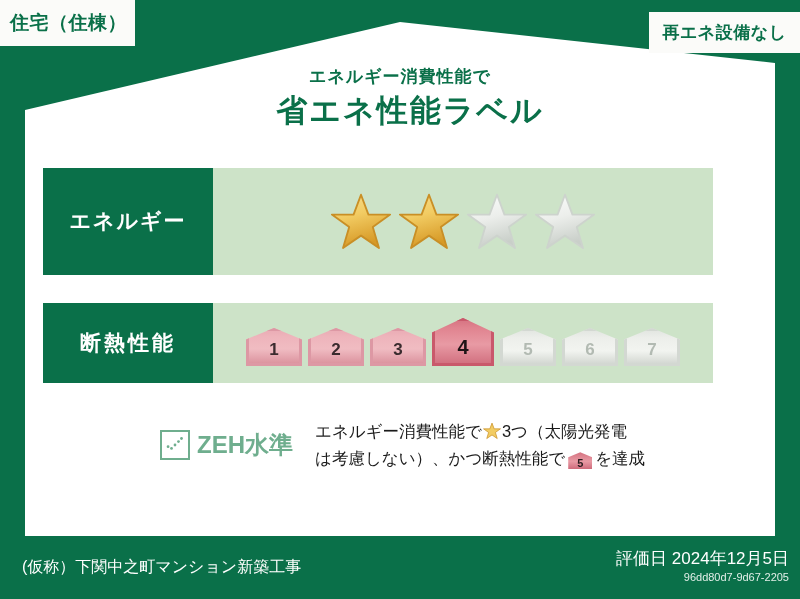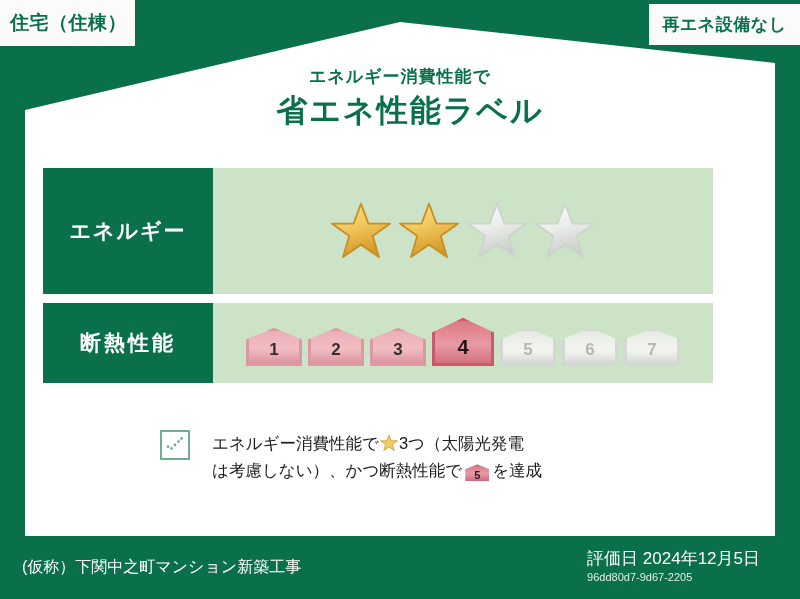--- a/index.html
+++ b/index.html
@@ -34,21 +34,21 @@
     letter-spacing: 0.5px;
     z-index: 6;
   }
   #tag-left {
     left: 0; top: 0;
     width: 135px; height: 46px;
     font-size: 19px;
     padding-left: 2px;
   }
   #tag-right {
-    right: 0; top: 4px;
+    right: 0; top: 12px;
     width: 151px; height: 41px;
     font-size: 17px;
   }
 
   
   #title-block {
     position: absolute;
     left: 0; top: 66px; width: 800px;
     text-align: center;
     z-index: 5;
@@ -72,21 +72,21 @@
 
   
   .metric-row {
     position: absolute;
     display: flex;
     z-index: 5;
     height: 107px;
     left: 43px;
     width: 670px;
   }
-  #row-energy { top: 168px; height: 126px; }
+  #row-energy { top: 168px; height: 107px; }
   #row-insulation { top: 303px; height: 80px; }
 
   .metric-name {
     background: #0a7049;
     color: #ffffff;
     font-weight: bold;
     font-size: 21px;
     letter-spacing: 2px;
     display: flex;
     flex-direction: column;
@@ -191,21 +191,20 @@
     letter-spacing: 0px;
     line-height: 1;
   }
   #zeh-desc {
     margin-left: 22px;
     font-size: 16.5px;
     color: #1a1a1a;
     line-height: 1.65;
     letter-spacing: 0px;
     flex: 1 1 auto;
-    margin-top: 12px;
   }
   .inline-star { display: inline-block; vertical-align: -3px; width: 18px; height: 18px; margin: 0 1px; }
   .inline-badge {
     display: inline-block;
     position: relative;
     width: 24px; height: 17px;
     vertical-align: -3px;
     margin: 0 3px;
   }
   .inline-badge .badge-shape {
@@ -245,21 +244,22 @@
     line-height: 1.1;
     margin-right: 6px;
   }
   #project-name {
     font-size: 16px;
     letter-spacing: 0px;
     white-space: nowrap;
   }
   #footer-right {
     flex: 0 0 auto;
-    padding-right: 40px;
+    padding-right: 11px;
+    text-align: right;
   }
   #eval-date {
     font-size: 17px;
     line-height: 1.2;
   }
   #eval-id {
     font-size: 11px;
     line-height: 1.5;
     color: #e2efe8;
   }
@@ -364,20 +364,21 @@
 
   <div id="zeh-section">
     <div id="zeh-logo">
       <svg id="zeh-icon" viewBox="0 0 30 30">
         <circle cx="7" cy="17" r="1.6" fill="#6fae8e"></circle>
         <circle cx="11" cy="19" r="1.6" fill="#6fae8e"></circle>
         <circle cx="15" cy="15" r="1.6" fill="#6fae8e"></circle>
         <circle cx="19" cy="11" r="1.6" fill="#6fae8e"></circle>
         <circle cx="22.5" cy="7.5" r="1.6" fill="#6fae8e"></circle>
       </svg>
+      <span id="zeh-text">ZEH水準</span>
     </div>
     <div id="zeh-desc">
       <span>エネルギー消費性能で</span><svg class="inline-star" viewBox="0 0 100 100">
           <polygon points="50,6 62,38 97,38 69,58 79,92 50,72 21,92 31,58 3,38 38,38" fill="#f2cc63" stroke="#c98f26" stroke-width="4" stroke-linejoin="round"></polygon>
         </svg><span>3つ（太陽光発電</span><br><span>は考慮しない）、かつ断熱性能で</span><span class="inline-badge"><span class="badge-shape"></span><span class="badge-num">5</span></span><span>を達成</span>
     </div>
   </div>
 
   <div id="footer">
     <div id="footer-left">

